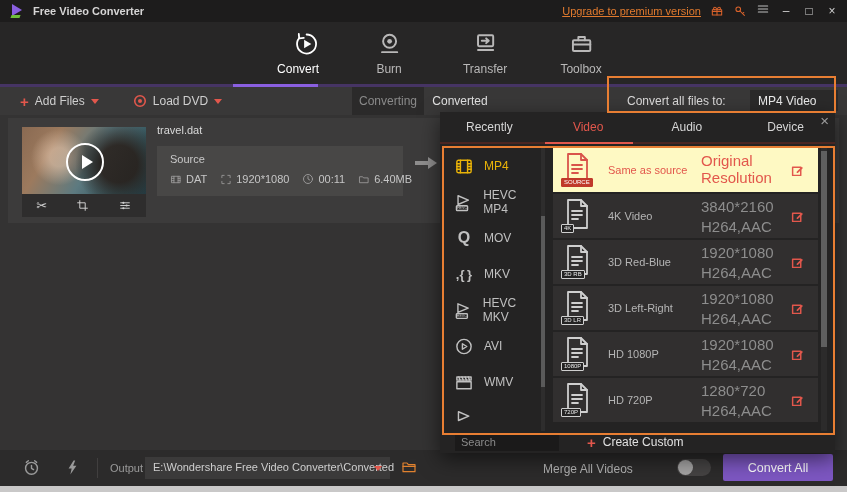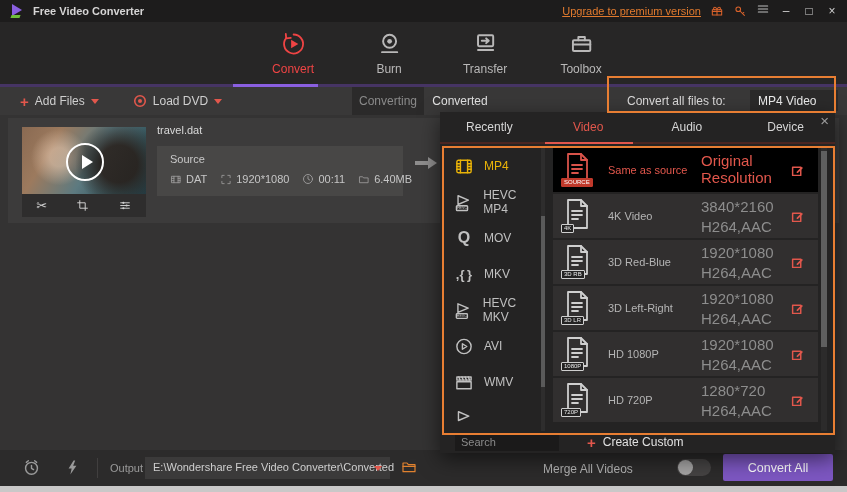--- a/index.html
+++ b/index.html
@@ -26,21 +26,21 @@
   .upgrade{font-size:11px;color:#e07a2e;text-decoration:underline;cursor:pointer;}
   .tb-ic{color:#d9622b;display:flex;align-items:center;}
   .winbtn{color:#cfcfcf;font-size:12px;width:14px;text-align:center;cursor:default;line-height:22px;}
   .hamb{color:#bdbdbd;}
 
   
   .nav{left:0;top:22px;width:847px;height:62px;background:#272626;}
   .nav-tabs{position:absolute;left:50%;top:9px;transform:translateX(-46%);display:flex;gap:44px;}
   .nav-tab{display:flex;flex-direction:column;align-items:center;gap:5px;color:#b9b8b8;cursor:pointer;min-width:52px;}
   .nav-tab .nav-lab{font-size:12px;}
-  .nav-tab.active{color:#ef4444;}
+  .nav-tab.active{color:#ffffff;align-items:flex-end;}
   .navline{left:0;top:84px;width:847px;height:3px;background:#463464;}
   .navline-hot{left:233px;top:84px;width:85px;height:3px;background:#8a5fe0;}
 
   
   .toolbar{left:0;top:87px;width:847px;height:28px;background:#393838;display:flex;align-items:center;}
   .tool-group{display:flex;align-items:center;gap:6px;cursor:pointer;}
   .plus{color:#e2574c;font-size:15px;font-weight:bold;line-height:1;}
   .tool-lab{color:#cfcfcf;font-size:12px;}
   .caret{width:0;height:0;border-left:4px solid transparent;border-right:4px solid transparent;border-top:5px solid #e2574c;}
   .seg{height:28px;display:flex;align-items:center;justify-content:center;width:72px;font-size:12px;cursor:pointer;}
@@ -88,21 +88,21 @@
   .fmt-item{height:36px;display:flex;align-items:center;gap:10px;padding-left:10px;color:#c0c0c0;cursor:pointer;}
   .fmt-item .fmt-lab{font-size:12px;}
   .fmt-item.active{color:#eab308;}
   .fmt-item .q{font-size:16px;font-weight:bold;line-height:1;width:20px;text-align:center;}
   .fmt-item .mkv{font-size:13px;font-weight:bold;line-height:1;width:20px;text-align:center;}
   .fmt-scroll{position:absolute;left:101px;top:36px;width:4px;height:283px;background:#2e2d2d;}
   .fmt-thumb{position:absolute;left:0;top:68px;width:4px;height:171px;background:#5a5a5a;cursor:pointer;}
 
   .preset-list{position:absolute;left:113px;top:36px;width:265px;height:283px;overflow:hidden;}
   .preset-row{position:relative;height:44px;margin-bottom:2px;background:#312f2f;cursor:pointer;}
-  .preset-row.active{background:#000000;}
+  .preset-row.active{background:#fef9c3;}
   .pic{position:absolute;left:10px;top:5px;width:30px;height:34px;color:#cfcfcf;}
   .pic svg{position:absolute;left:2px;top:0;}
   .badge{position:absolute;left:-2px;bottom:0px;font-size:6px;line-height:7px;padding:0 2px;
     border:1px solid #cfcfcf;color:#e8e8e8;background:#242323;border-radius:1px;white-space:nowrap;}
   .preset-row.active .pic{color:#d9534a;}
   .preset-row.active .badge{background:#c0392b;border-color:#c0392b;color:#fff;}
   .pname{position:absolute;left:55px;top:0;height:44px;display:flex;align-items:center;font-size:11px;color:#b5b5b5;}
   .pspec{position:absolute;left:148px;top:0;height:44px;display:flex;flex-direction:column;justify-content:center;gap:3px;
     font-size:15px;color:#8d8d8d;}
   .preset-row.active .pname,.preset-row.active .pspec{color:#e2574c;}

